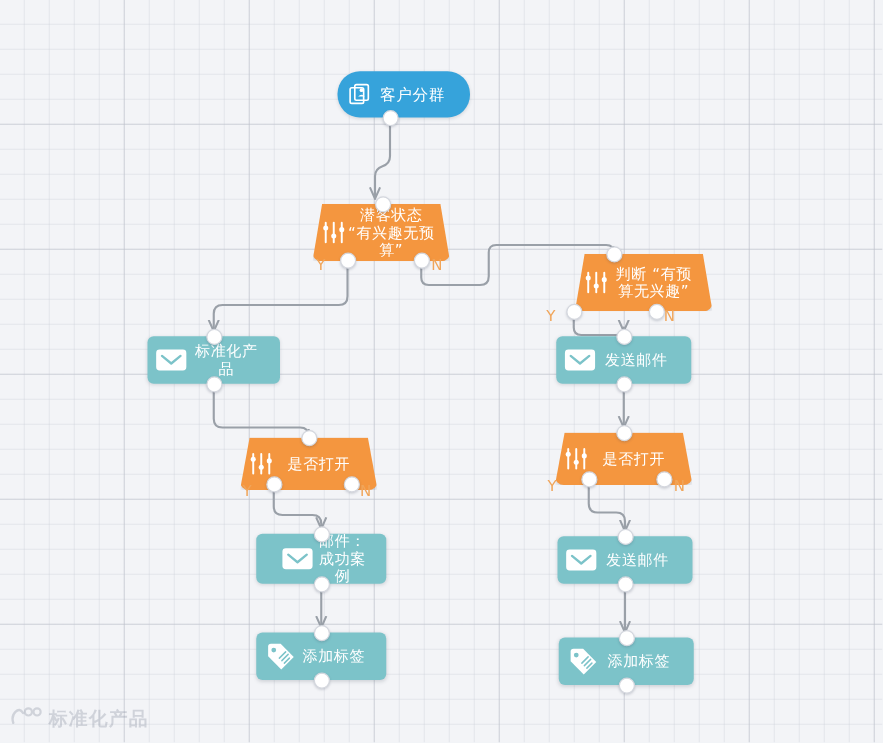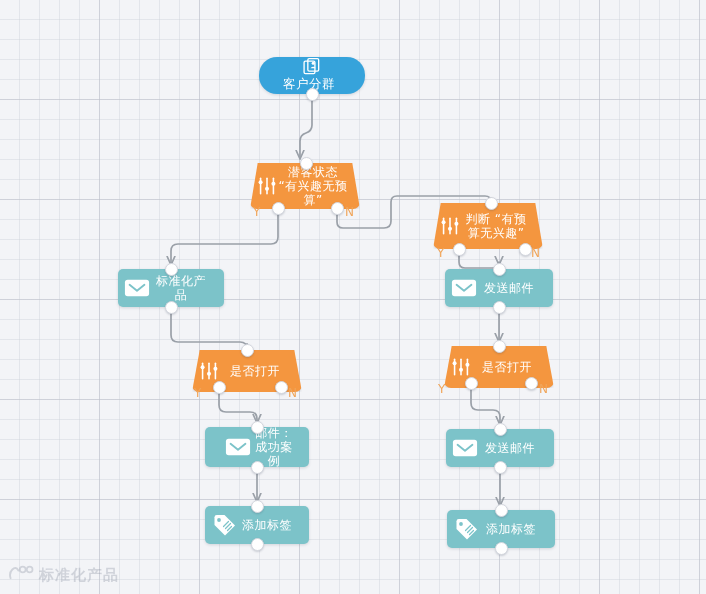--- a/index.html
+++ b/index.html
@@ -153,21 +153,21 @@
       <path d="M 219 393 L 219 405 Q 219 412 226 412 L 250 412 Q 257 412 257 419 L 257 422" marker-end="url(#arrow)"></path>
 
       <path d="M 471 389 L 471 403 Q 471 410 478 410 L 493 410 Q 500 410 500 417 L 500 424" marker-end="url(#arrow)"></path>
 
       <path d="M 257 472 L 257 501" marker-end="url(#arrow)"></path>
 
       <path d="M 500 472 L 500 505" marker-end="url(#arrow)"></path>
     </g>
   </svg>
 
-  <div class="node n-start" style="left:259px; top:57px;flex-direction:column;">
+  <div class="node n-start" style="left:270px; top:57px;">
     <span class="ico">
       <svg width="20" height="20" viewBox="0 0 24 24">
         <rect x="2.5" y="5" width="13" height="15" rx="1.6" fill="none" stroke="#ffffff" stroke-width="1.6"></rect>
         <rect x="7" y="2" width="13" height="15" rx="1.6" fill="none" stroke="#ffffff" stroke-width="1.6"></rect>
         <circle cx="13.4" cy="7.4" r="1.8" fill="#ffffff"></circle>
         <path d="M 10.2 13.4 q 3.2 -3.4 6.4 0" fill="#ffffff"></path>
       </svg>
     </span>
     <span class="lbl">客户分群</span>
   </div>
@@ -187,21 +187,21 @@
       </svg>
     </span>
     <span class="lbl">潜客状态 “有兴趣无预算”</span>
   </div>
   <div class="port" style="left:300px; top:157px;"></div>
   <div class="port" style="left:272px; top:202px;"></div>
   <div class="port" style="left:331px; top:202px;"></div>
   <div class="branch-label" style="left:253px; top:205px;">Y</div>
   <div class="branch-label" style="left:345px; top:205px;">N</div>
 
-  <div class="node n-decision tall" style="left:433px; top:203px;">
+  <div class="node n-decision tall" style="left:460px; top:203px;">
     <span class="ico">
       <svg width="22" height="22" viewBox="0 0 24 24">
         <g stroke="#ffffff" stroke-width="1.7" stroke-linecap="round">
           <line x1="5" y1="3.5" x2="5" y2="20.5"></line>
           <line x1="12" y1="3.5" x2="12" y2="20.5"></line>
           <line x1="19" y1="3.5" x2="19" y2="20.5"></line>
         </g>
         <circle cx="5" cy="8" r="2.2" fill="#ffffff"></circle>
         <circle cx="12" cy="15" r="2.2" fill="#ffffff"></circle>
         <circle cx="19" cy="9.5" r="2.2" fill="#ffffff"></circle>

